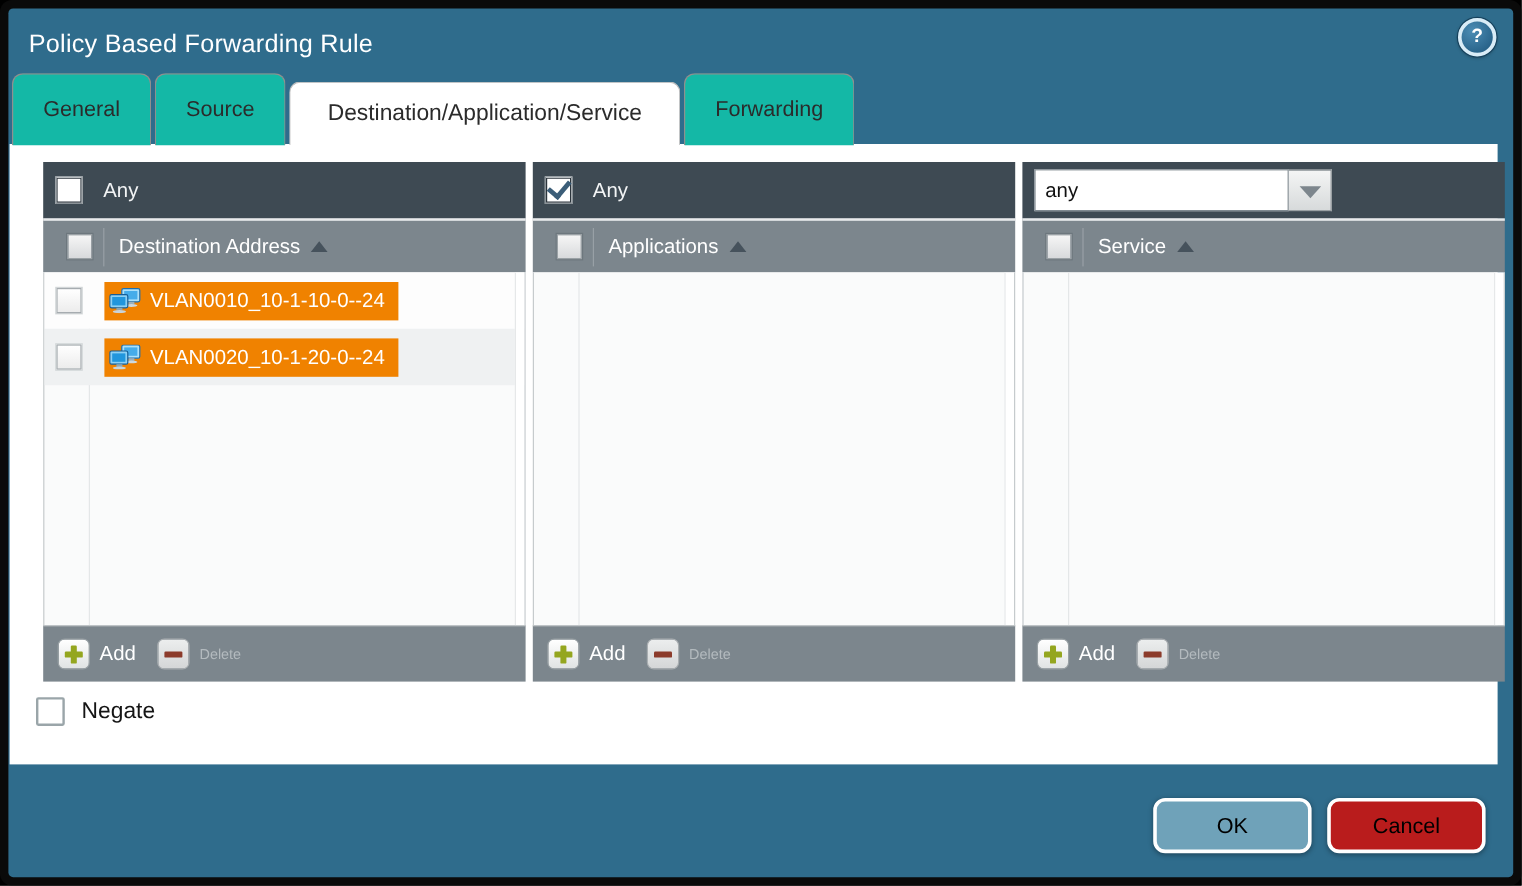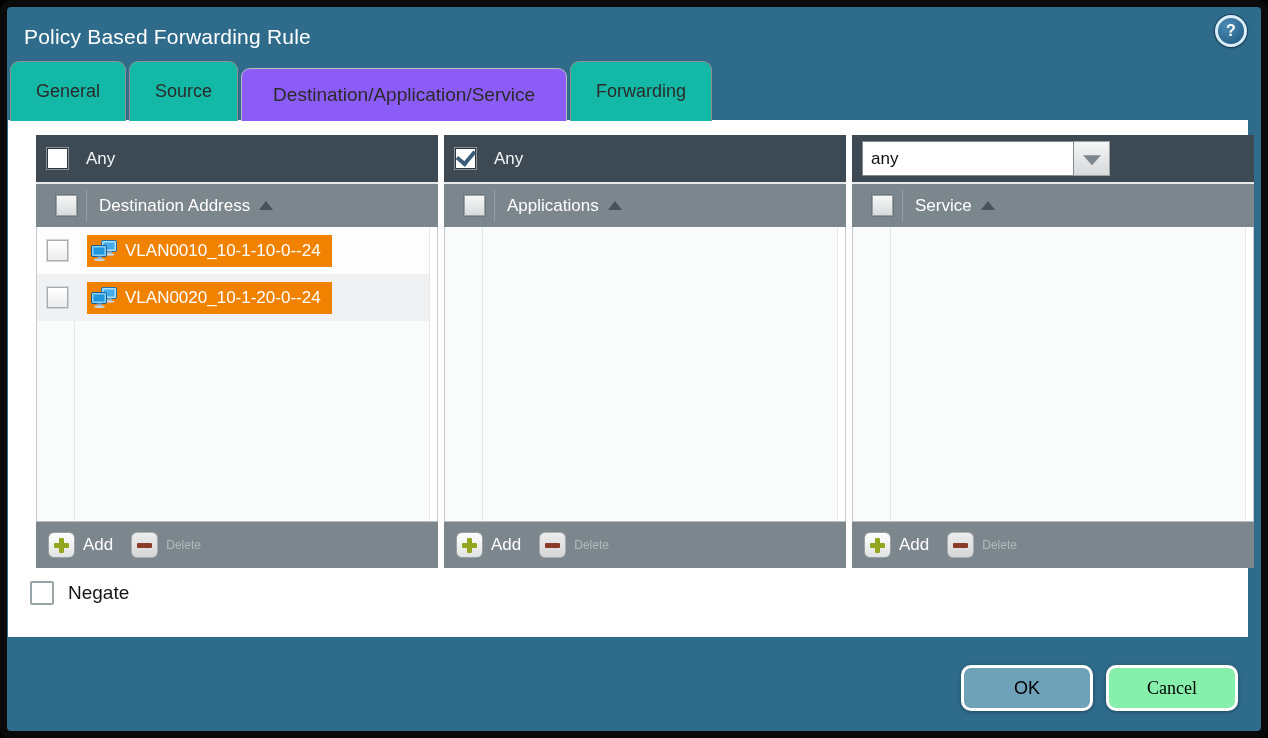--- a/index.html
+++ b/index.html
@@ -12,21 +12,21 @@
   .help{position:absolute;right:14px;top:8px;width:26px;height:26px;border-radius:50%;
         background:radial-gradient(circle at 35% 30%, #4b8cb4, #1d567c);
         border:3px solid #d9ecf7;box-shadow:0 0 0 1px #16415c, 0 1px 3px rgba(0,0,0,.4);
         color:#fff;font-weight:bold;font-size:16px;line-height:26px;text-align:center;cursor:pointer;}
 
   
   .tabs{position:absolute;left:3px;top:61px;height:53px;display:flex;align-items:flex-end;z-index:5;}
   .tab{box-sizing:border-box;height:60px;display:flex;align-items:center;padding:0 25px;
        background:#14b8a6;border:1px solid #8f8f8f;border-bottom:none;border-radius:9px 9px 0 0;
        margin-right:3px;font-size:18px;color:#2b2b2b;cursor:pointer;white-space:nowrap;}
-  .tab.active{background:#8b5cf6;height:53px;border-color:#bdbdbd;font-size:19px;padding:16px 31px;}
+  .tab.active{background:#ffffff;height:53px;border-color:#bdbdbd;font-size:19px;padding:16px 31px;}
 
   
   .content{position:absolute;left:1px;right:13px;top:113px;height:517px;background:#fff;}
 
   .panels{position:absolute;left:17px;top:15px;display:flex;gap:6px;margin-left:11px;}
   .panel{width:402px;height:433px;display:flex;flex-direction:column;box-sizing:border-box;}
 
   .panel-any{height:47px;background:#3E4A53;display:flex;align-items:center;padding:0 10px;flex-shrink:0;}
   .anycb{position:relative;width:21px;height:21px;background:#fff;border:1px solid #8b9398;
          box-shadow:0 0 0 1px #2c353c inset;cursor:pointer;flex-shrink:0;}
@@ -84,21 +84,21 @@
   .negate{position:absolute;left:22px;top:461px;display:flex;align-items:center;cursor:pointer;}
   .cb-negate{width:24px;height:24px;background:#fff;border:2px solid #9aa5a9;border-radius:2px;box-sizing:border-box;}
   .negate-label{margin-left:14px;font-size:19px;color:#151515;}
 
   
   .okcancel{position:absolute;right:23px;top:658px;display:flex;gap:13px;}
   .btn{box-sizing:border-box;width:132px;height:46px;border-radius:10px;border:3px solid #fff;
        font-size:18px;color:#000;display:flex;align-items:center;justify-content:center;cursor:pointer;
        box-shadow:0 1px 4px rgba(0,0,0,.35);}
   .btn-ok{background:#6FA2B9;}
-  .btn-cancel{background:#86efac;font-family:Liberation Serif, serif;}
+  .btn-cancel{background:#b91c1c;}
 </style>
 </head>
 <body>
 
 <div id="app">
   <div class="dialog">
 
     <div class="title">Policy Based Forwarding Rule</div>
     <div class="help">?</div>
 

